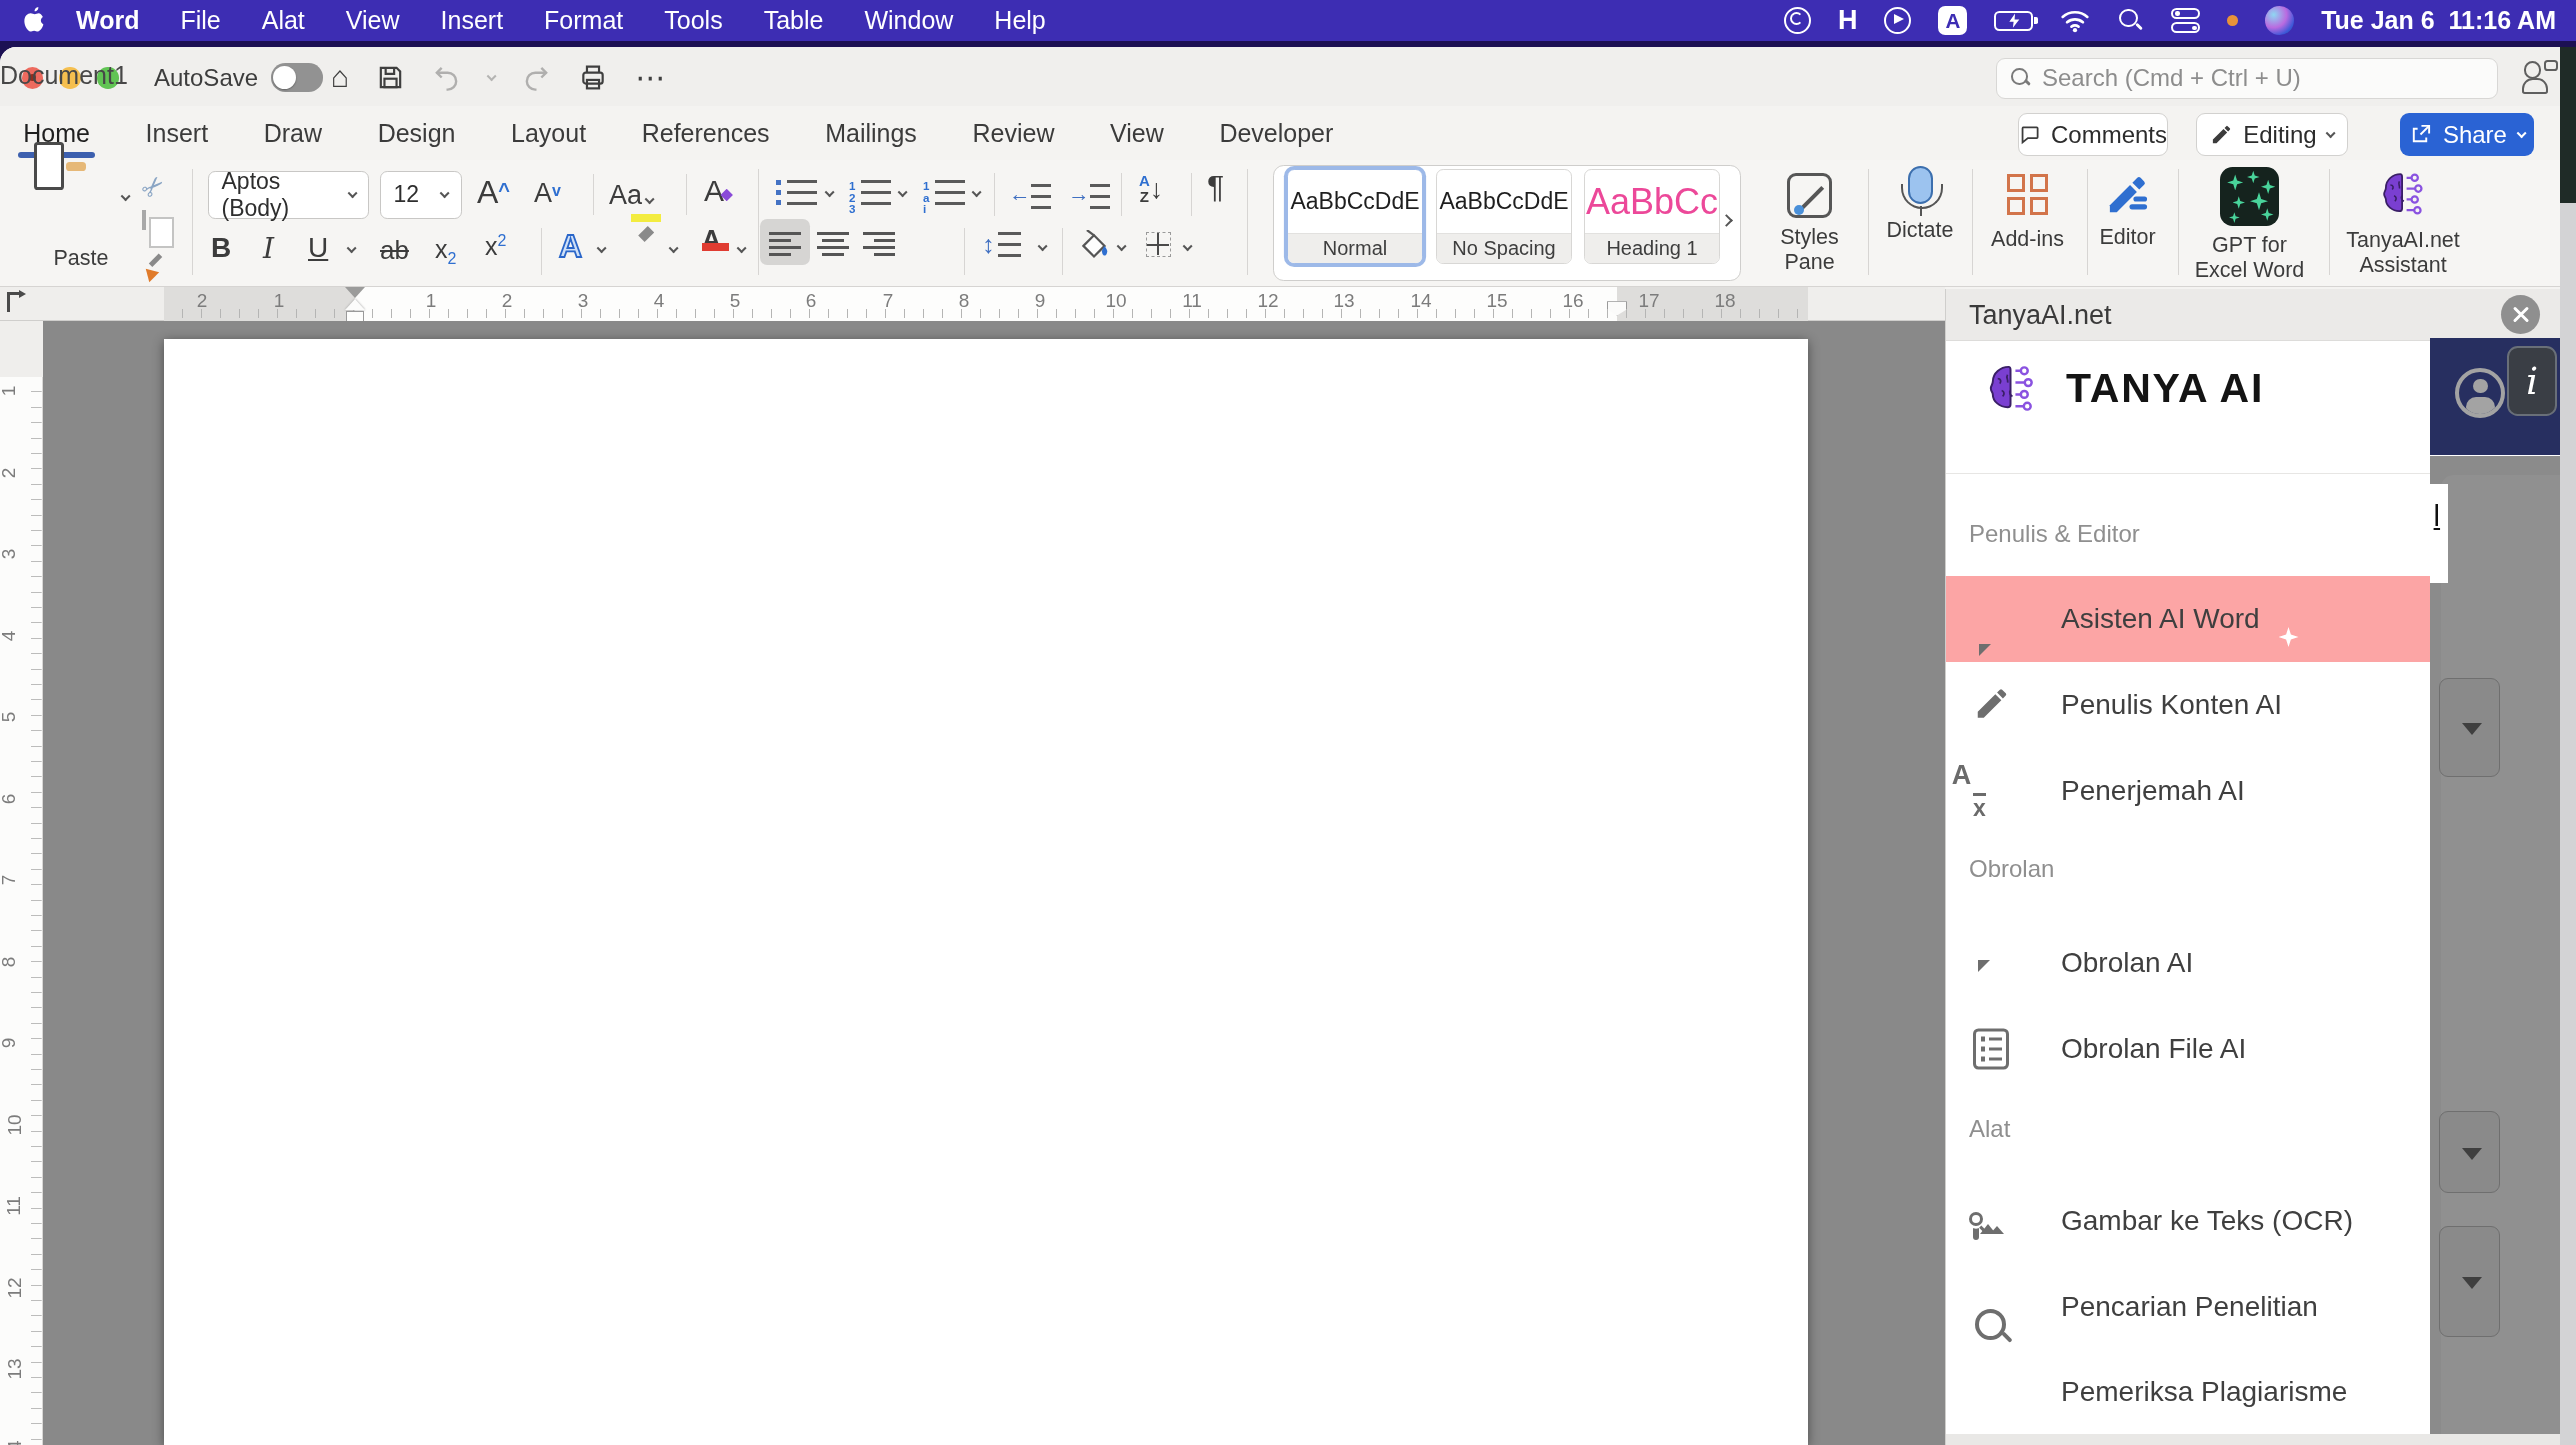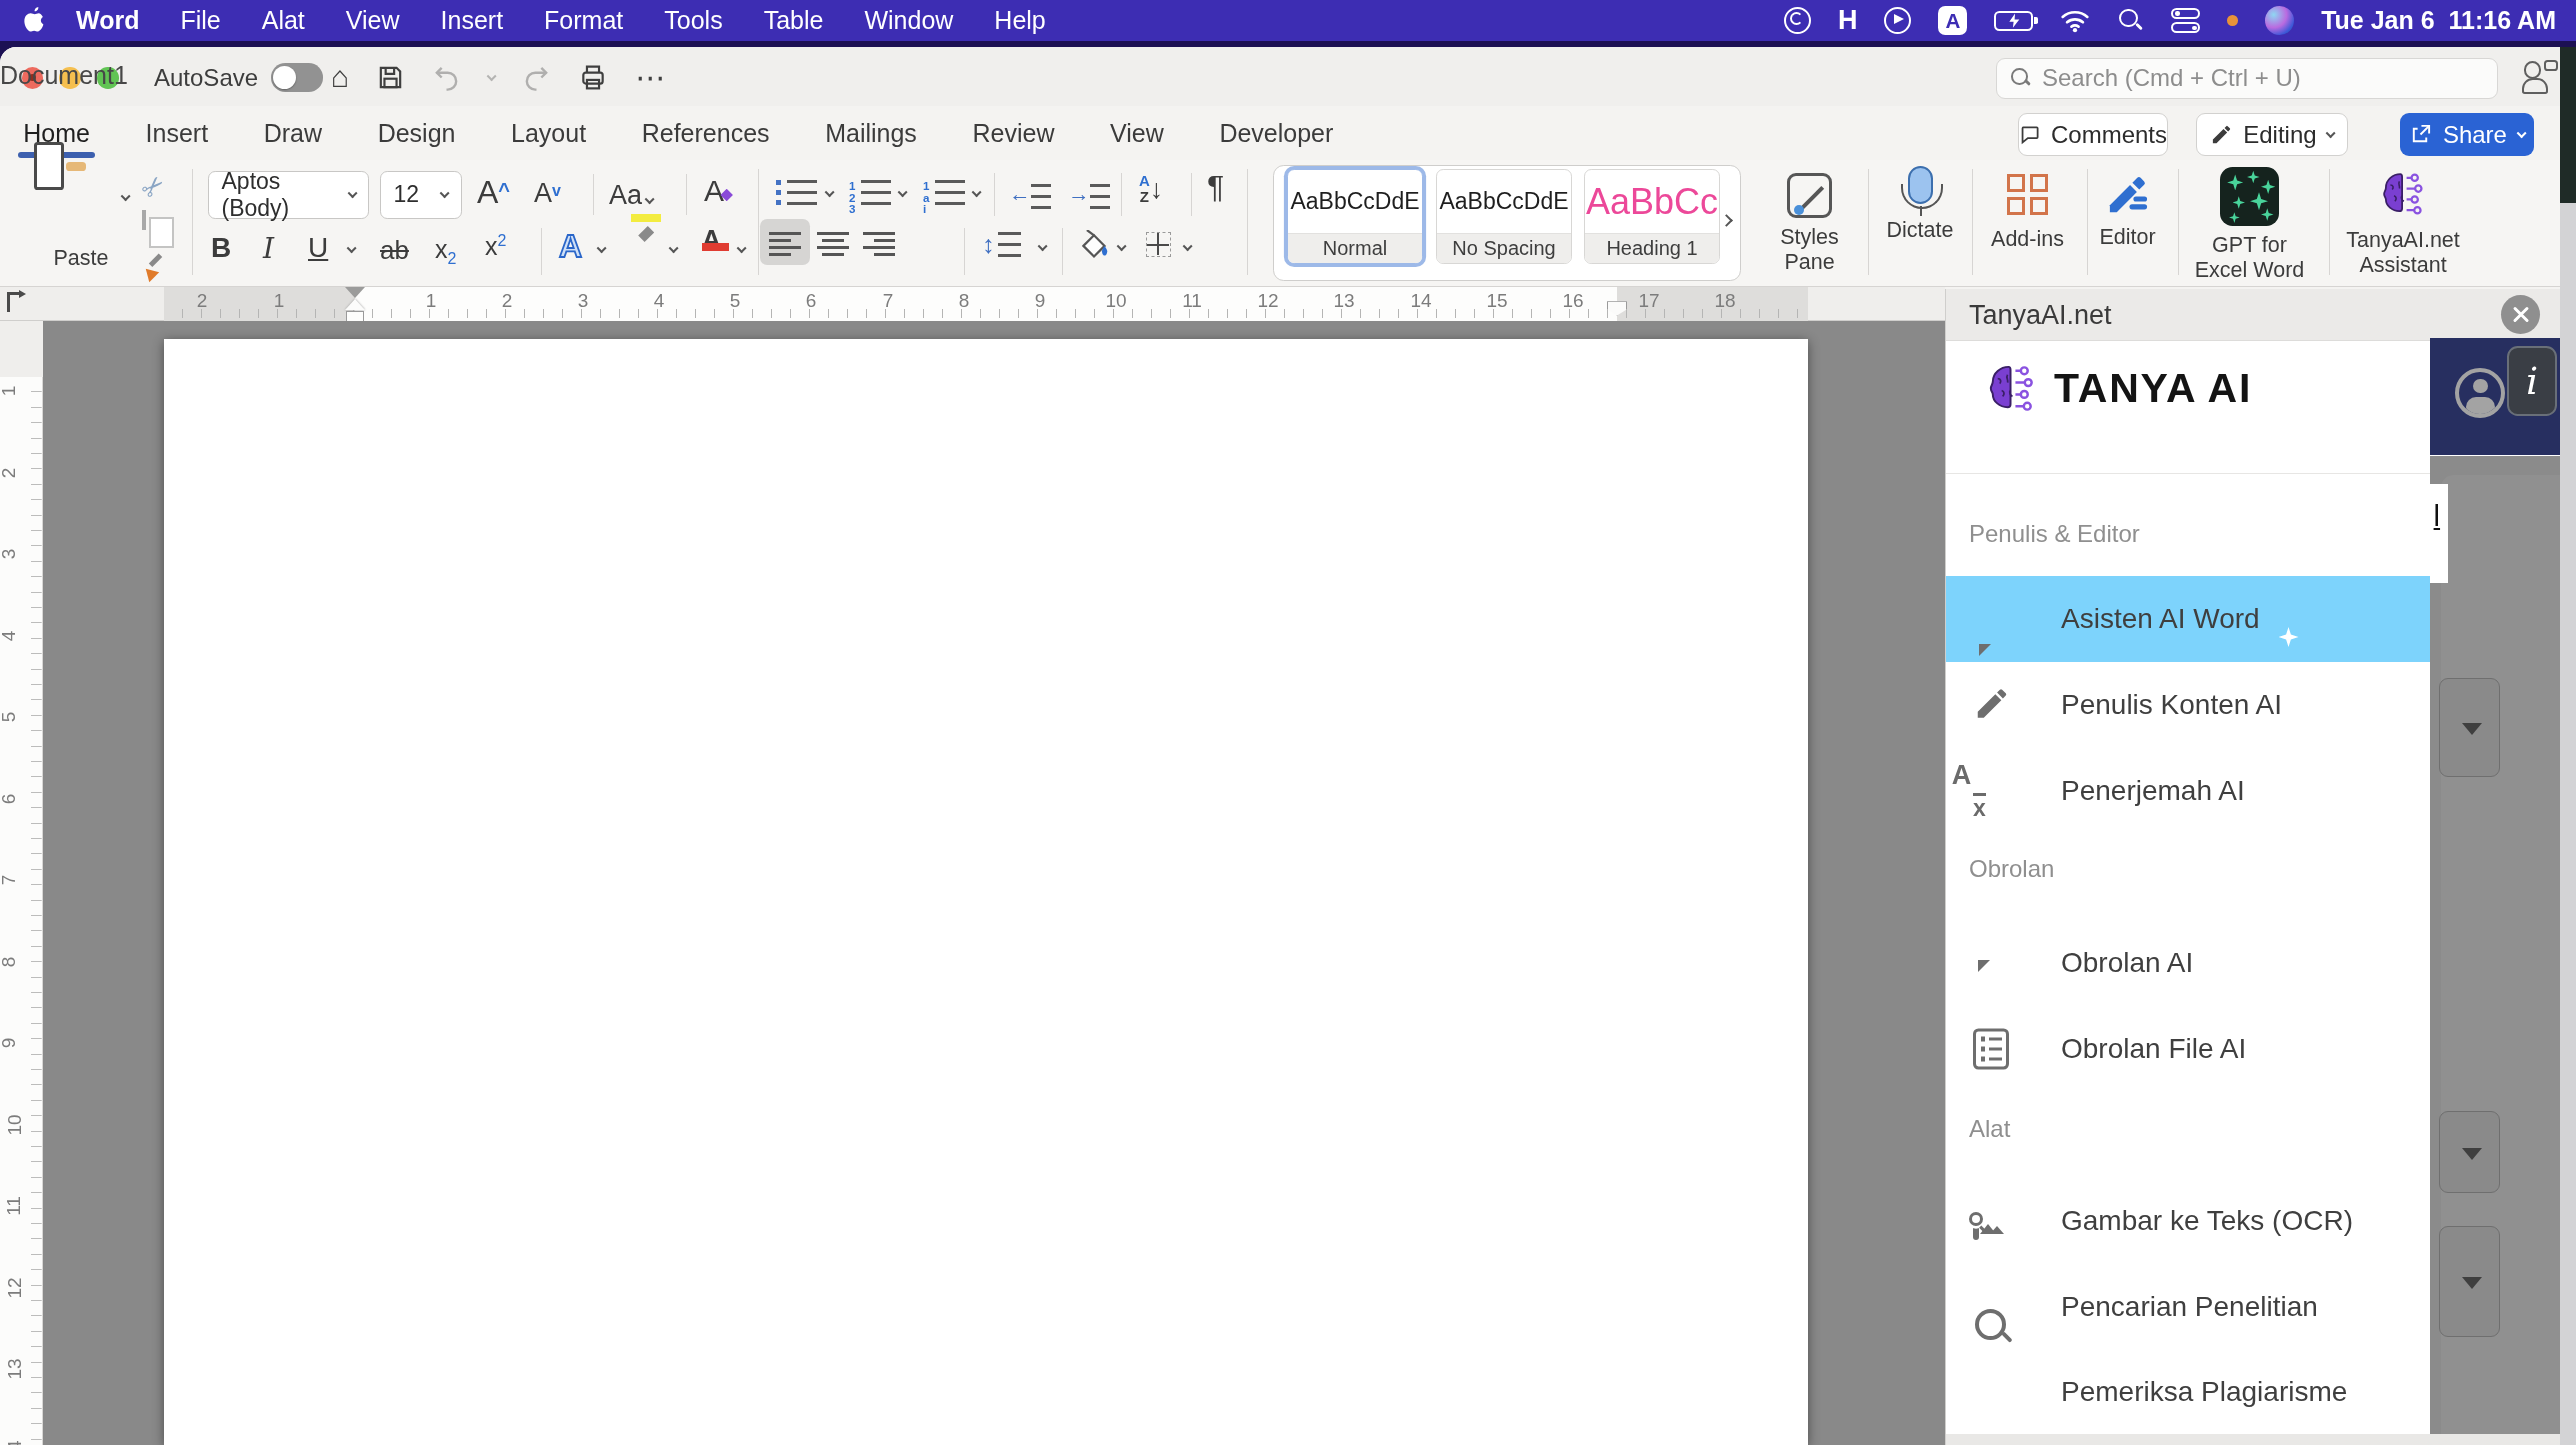--- a/index.html
+++ b/index.html
@@ -114,26 +114,26 @@
   #canvas{position:absolute;left:43px;top:274px;width:1902px;height:1125px;background:#898989}
   #page{position:absolute;left:121px;top:18px;width:1644px;height:1107px;background:#fff;box-shadow:0 1.8px 10.7px rgba(0,0,0,.45)}
 
   
   #sidebar{position:absolute;left:1945px;top:242px;width:631px;height:1157px;background:#fff;border-left:1.3px solid #cfcecc}
   #sb-header{position:absolute;left:0;top:0;width:100%;height:52px;background:#ebeae8;border-bottom:1.3px solid #dddcda}
   #sb-title{position:absolute;left:23px;top:10.7px;font-size:27px;font-weight:500;color:#3a3a3a}
   #sb-close{position:absolute;left:555px;top:6.3px;width:39px;height:39px;border-radius:50%;background:#8f8f8f}
   #sb-close i{position:absolute;left:10px;top:18px;width:20px;height:3.1px;background:#fff;border-radius:1.8px}
   #sb-close i:first-child{transform:rotate(45deg)}#sb-close i:last-child{transform:rotate(-45deg)}
-  #sb-logo{position:absolute;left:36px;top:70px;display:flex;align-items:center;gap:13px}
+  #sb-logo{position:absolute;left:36px;top:70px;display:flex;align-items:center;gap:25px}
   #logo-text{font-size:41px;font-weight:900;letter-spacing:1.8px;color:#141414}
   #sb-divider{position:absolute;left:0;top:184px;width:484px;height:1.3px;background:#e7e6e4}
   .sb-sec{position:absolute;left:23px;font-size:24px;color:#8f8f8f}
   .sb-row{position:absolute;left:0;width:484px;height:86px}
-  .sb-row.hl{background:#7dd3fc;width:631px}
+  .sb-row.hl{background:#fca5a5;width:631px}
   .sb-row .lbl{position:absolute;left:115px;top:50%;transform:translateY(-50%);font-size:28px;color:#3f3f3f;white-space:nowrap}
   .si{position:absolute;left:27px;top:50%;transform:translateY(-50%)}
 
   .ic-spark{width:39px;height:36px;background:#6e6e6e;border-radius:9px;position:relative}
   .ic-spark::after{content:'';position:absolute;left:6.3px;bottom:-9px;border:6.3px solid transparent;border-top-color:#6e6e6e;border-left-color:#6e6e6e}
   .ic-spark .star{width:20px;height:20px;margin:8px auto 0;background:#fff}
   .ic-chat{width:39px;height:32px;background:#6e6e6e;border-radius:7.2px;position:relative}
   .ic-chat::after{content:'';position:absolute;left:4.5px;bottom:-9px;border:6.3px solid transparent;border-top-color:#6e6e6e;border-left-color:#6e6e6e}
   .ic-chat i{position:absolute;left:8px;height:3.1px;background:#fff;border-radius:1.8px}
   .ic-trans{width:43px;height:43px;position:relative;color:#6b6b6b}

